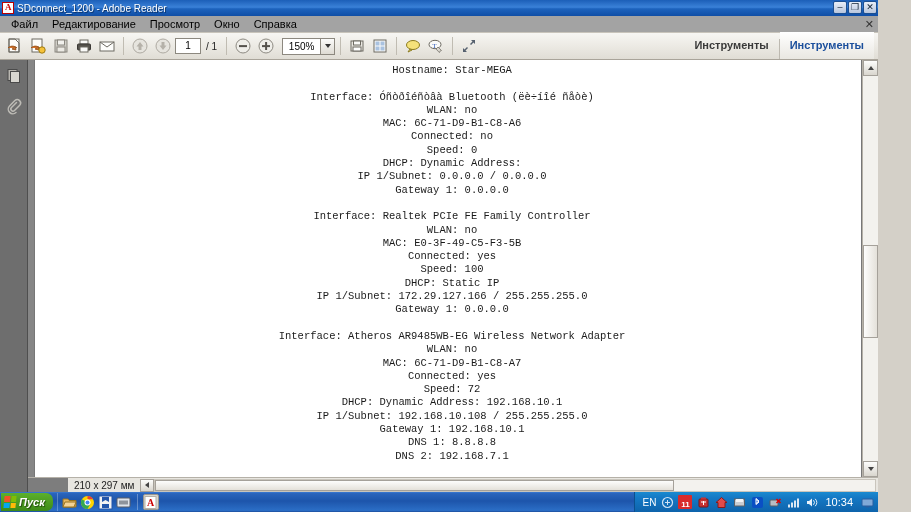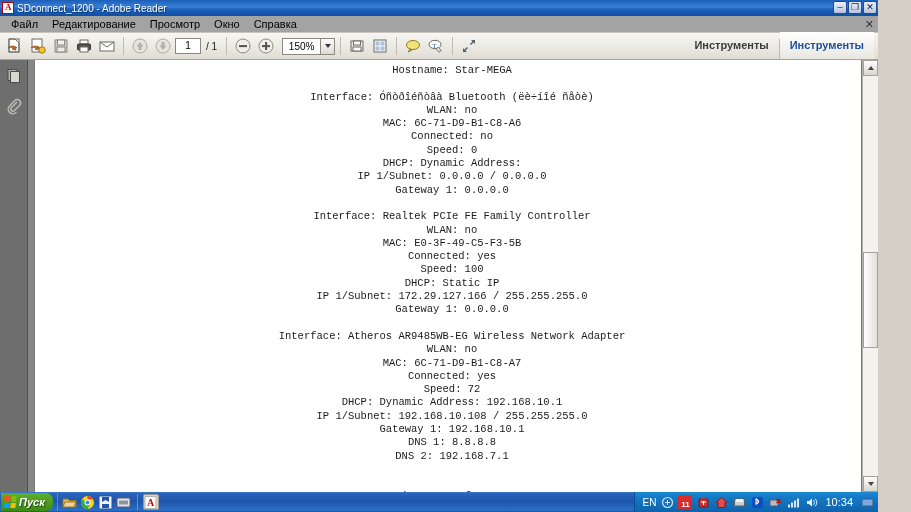--- a/index.html
+++ b/index.html
@@ -424,20 +424,30 @@
             </div>
           <div class="sb-track">
             <div class="sb-thumb"></div>
           </div>
           <div class="sb-arrow">
               <span class="tri-dn"></span>
             </div>
         </div>
       </div>
 
+      <div class="statusbar">
+        <div class="status-pad"></div>
+        <div class="status-size">210 x 297 мм</div>
+        <div class="hs-arrow">
+            <span class="tri-l"></span>
+          </div>
+        <div class="hs-track">
+          <div class="hs-thumb"></div>
+        </div>
+      </div>
     </div>
 
   </div>
 
   <div class="taskbar">
     <div class="start-btn">
       <span class="win-logo">
         <i style="background:#f35325"></i>
           <i style="background:#81bc06"></i>
         <i style="background:#05a6f0"></i>

